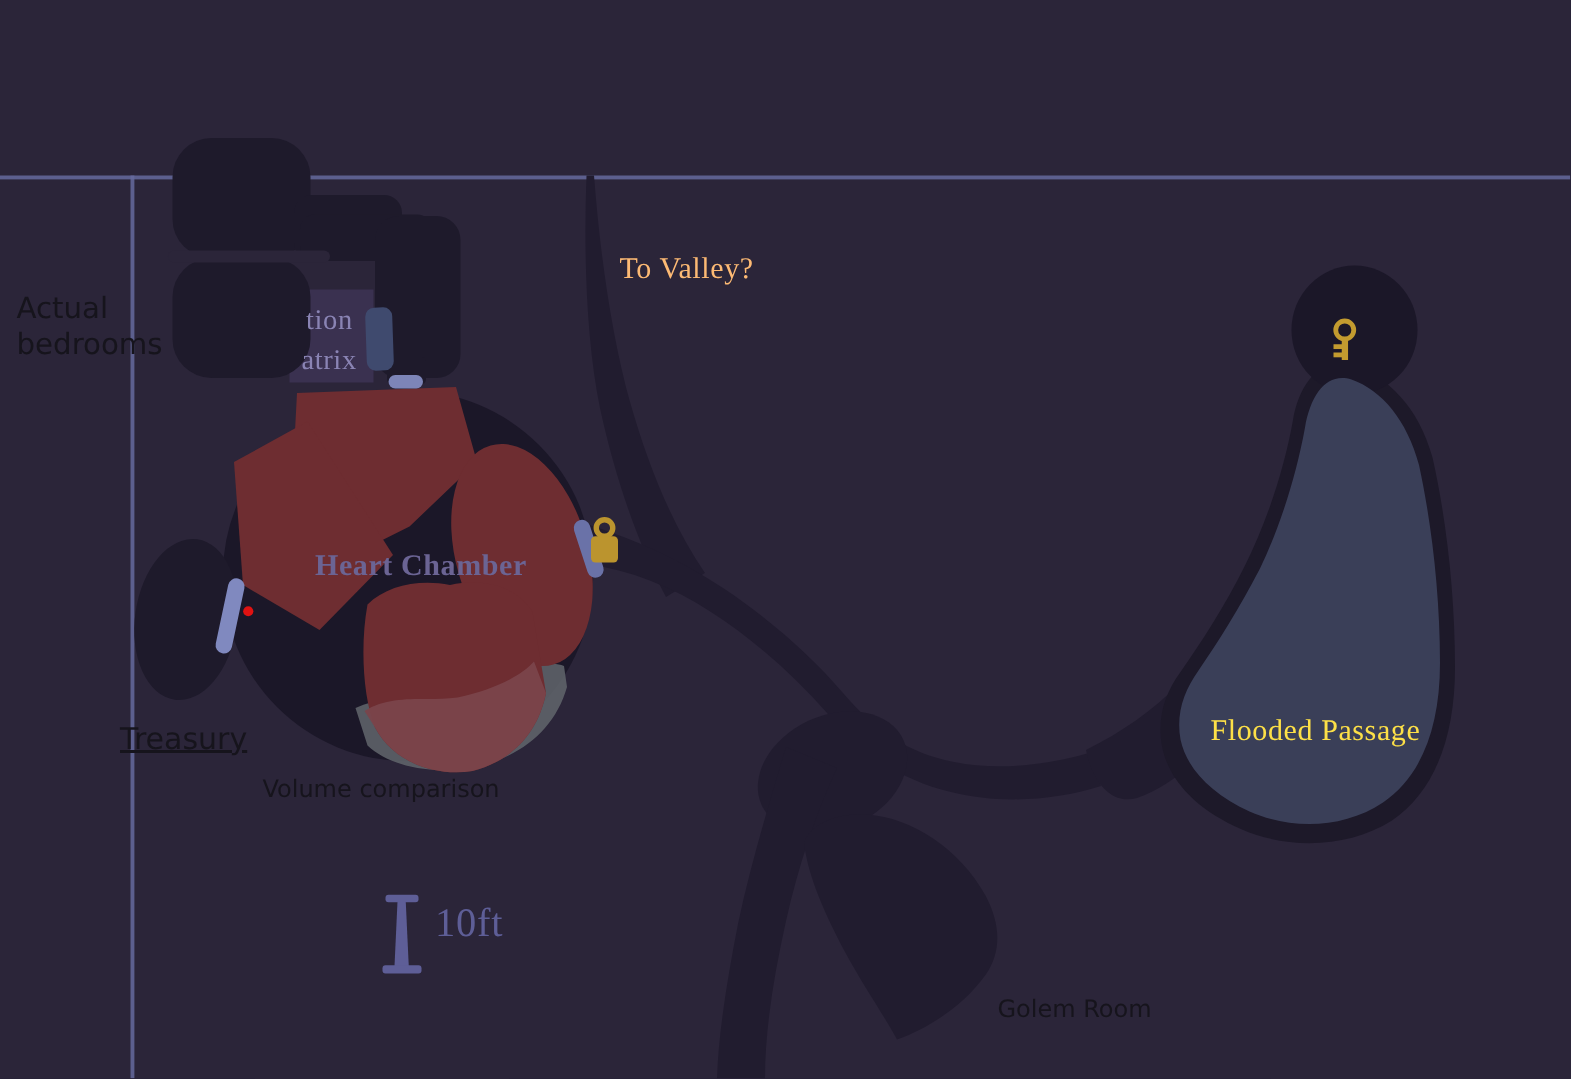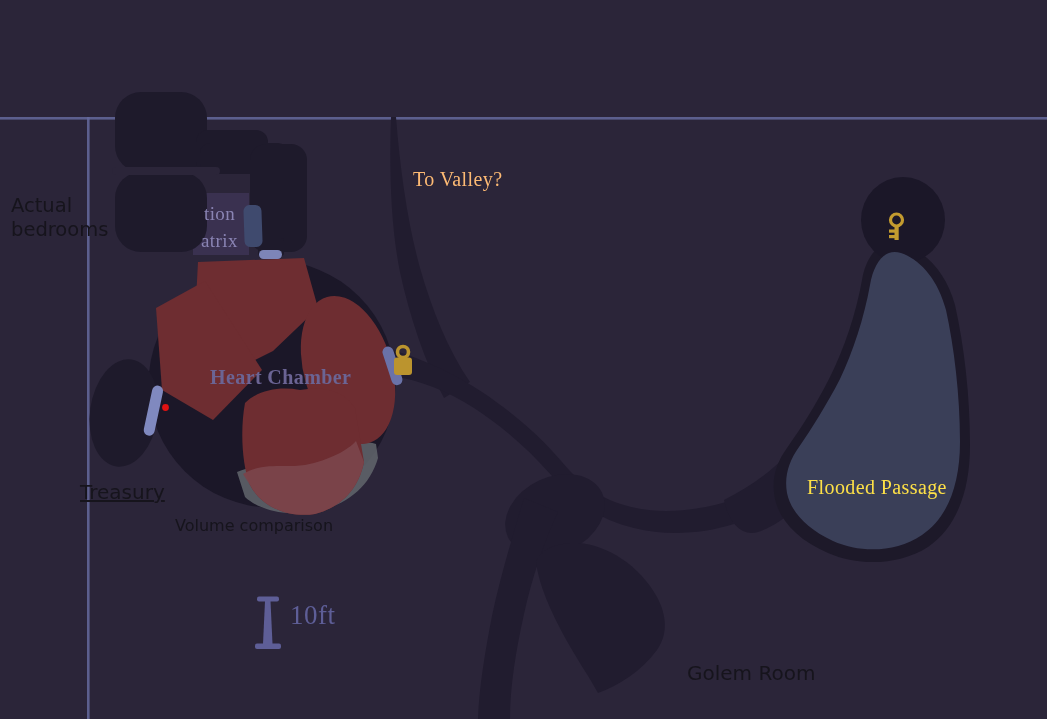--- a/index.html
+++ b/index.html
@@ -139,17 +139,17 @@
   <div class="lbl lbl-serif" style="left:413px;top:168px;">To Valley?</div>
 
   <div class="lbl lbl-serif lbl-heart" style="left:210px;top:366px;font-weight:bold;">Heart Chamber</div>
 
   <div class="lbl lbl-black" style="left:80px;top:480px;font-size:20px;text-decoration:underline;">Treasury</div>
 
   <div class="lbl lbl-black" style="left:175px;top:514px;font-size:16px;">Volume comparison</div>
 
   <div class="lbl lbl-serif lbl-flood" style="left:807px;top:476px;">Flooded Passage</div>
 
-  <div class="lbl lbl-black" style="left:665px;top:661px;font-size:20px;margin-left:22px;">Golem Room</div>
+  <div class="lbl lbl-black" style="left:665px;top:661px;font-size:16px;">Golem Room</div>
 
   <div class="lbl lbl-serif lbl-scale" style="left:266px;top:600px;margin-left:24px;">10ft</div>
 
 </div>
 
 </body></html>

